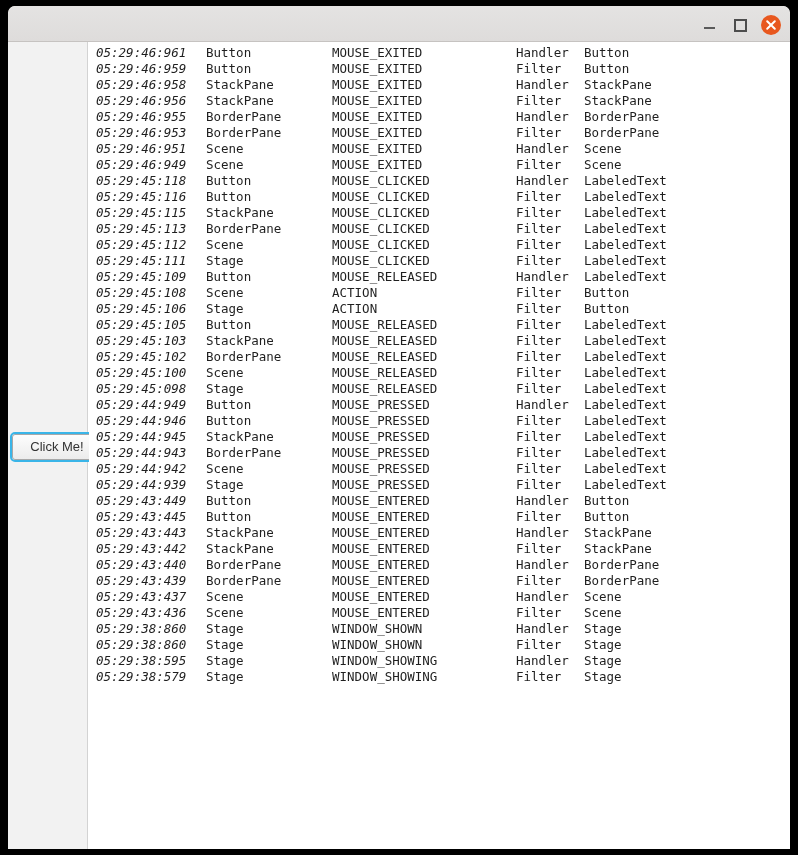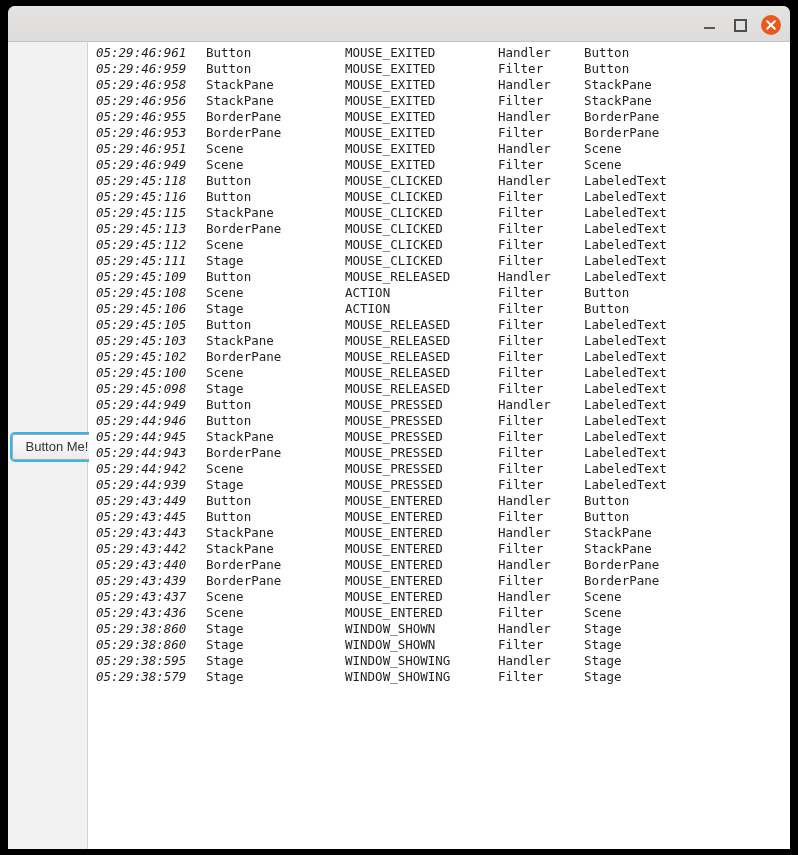--- a/index.html
+++ b/index.html
@@ -170,22 +170,22 @@
   }
 
   .cell {
     position: absolute;
     top: 0;
     white-space: pre;
   }
 
   .c-time   { left: 7px; font-style: italic; }
   .c-target { left: 117px; }
-  .c-event  { left: 256px; }
-  .c-type   { left: 409px; }
+  .c-event  { left: 243px; }
+  .c-type   { left: 427px; }
   .c-source { left: 495px; }
 </style>
 </head>
 <body>
 
 <div id="window">
 
   <div id="titlebar">
     <div id="title-text"></div>
 
@@ -201,21 +201,21 @@
       <span class="circle"></span>
       <svg width="12" height="12" viewBox="0 0 12 12">
         <path d="M2.2 2.2 L9.8 9.8 M9.8 2.2 L2.2 9.8" stroke="#ffffff" stroke-width="2" stroke-linecap="round"></path>
       </svg>
     </button>
   </div>
 
   <div id="content">
 
     <div id="sidebar">
-      <div id="click-button">Button Me!</div>
+      <div id="click-button">Click Me!</div>
     </div>
 
     <div id="log-pane">
       <div id="log-rows"><div class="log-row"><span class="cell c-time">05:29:46:961</span><span class="cell c-target">Button</span><span class="cell c-event">MOUSE_EXITED</span><span class="cell c-type">Handler</span><span class="cell c-source">Button</span></div><div class="log-row"><span class="cell c-time">05:29:46:959</span><span class="cell c-target">Button</span><span class="cell c-event">MOUSE_EXITED</span><span class="cell c-type">Filter</span><span class="cell c-source">Button</span></div><div class="log-row"><span class="cell c-time">05:29:46:958</span><span class="cell c-target">StackPane</span><span class="cell c-event">MOUSE_EXITED</span><span class="cell c-type">Handler</span><span class="cell c-source">StackPane</span></div><div class="log-row"><span class="cell c-time">05:29:46:956</span><span class="cell c-target">StackPane</span><span class="cell c-event">MOUSE_EXITED</span><span class="cell c-type">Filter</span><span class="cell c-source">StackPane</span></div><div class="log-row"><span class="cell c-time">05:29:46:955</span><span class="cell c-target">BorderPane</span><span class="cell c-event">MOUSE_EXITED</span><span class="cell c-type">Handler</span><span class="cell c-source">BorderPane</span></div><div class="log-row"><span class="cell c-time">05:29:46:953</span><span class="cell c-target">BorderPane</span><span class="cell c-event">MOUSE_EXITED</span><span class="cell c-type">Filter</span><span class="cell c-source">BorderPane</span></div><div class="log-row"><span class="cell c-time">05:29:46:951</span><span class="cell c-target">Scene</span><span class="cell c-event">MOUSE_EXITED</span><span class="cell c-type">Handler</span><span class="cell c-source">Scene</span></div><div class="log-row"><span class="cell c-time">05:29:46:949</span><span class="cell c-target">Scene</span><span class="cell c-event">MOUSE_EXITED</span><span class="cell c-type">Filter</span><span class="cell c-source">Scene</span></div><div class="log-row"><span class="cell c-time">05:29:45:118</span><span class="cell c-target">Button</span><span class="cell c-event">MOUSE_CLICKED</span><span class="cell c-type">Handler</span><span class="cell c-source">LabeledText</span></div><div class="log-row"><span class="cell c-time">05:29:45:116</span><span class="cell c-target">Button</span><span class="cell c-event">MOUSE_CLICKED</span><span class="cell c-type">Filter</span><span class="cell c-source">LabeledText</span></div><div class="log-row"><span class="cell c-time">05:29:45:115</span><span class="cell c-target">StackPane</span><span class="cell c-event">MOUSE_CLICKED</span><span class="cell c-type">Filter</span><span class="cell c-source">LabeledText</span></div><div class="log-row"><span class="cell c-time">05:29:45:113</span><span class="cell c-target">BorderPane</span><span class="cell c-event">MOUSE_CLICKED</span><span class="cell c-type">Filter</span><span class="cell c-source">LabeledText</span></div><div class="log-row"><span class="cell c-time">05:29:45:112</span><span class="cell c-target">Scene</span><span class="cell c-event">MOUSE_CLICKED</span><span class="cell c-type">Filter</span><span class="cell c-source">LabeledText</span></div><div class="log-row"><span class="cell c-time">05:29:45:111</span><span class="cell c-target">Stage</span><span class="cell c-event">MOUSE_CLICKED</span><span class="cell c-type">Filter</span><span class="cell c-source">LabeledText</span></div><div class="log-row"><span class="cell c-time">05:29:45:109</span><span class="cell c-target">Button</span><span class="cell c-event">MOUSE_RELEASED</span><span class="cell c-type">Handler</span><span class="cell c-source">LabeledText</span></div><div class="log-row"><span class="cell c-time">05:29:45:108</span><span class="cell c-target">Scene</span><span class="cell c-event">ACTION</span><span class="cell c-type">Filter</span><span class="cell c-source">Button</span></div><div class="log-row"><span class="cell c-time">05:29:45:106</span><span class="cell c-target">Stage</span><span class="cell c-event">ACTION</span><span class="cell c-type">Filter</span><span class="cell c-source">Button</span></div><div class="log-row"><span class="cell c-time">05:29:45:105</span><span class="cell c-target">Button</span><span class="cell c-event">MOUSE_RELEASED</span><span class="cell c-type">Filter</span><span class="cell c-source">LabeledText</span></div><div class="log-row"><span class="cell c-time">05:29:45:103</span><span class="cell c-target">StackPane</span><span class="cell c-event">MOUSE_RELEASED</span><span class="cell c-type">Filter</span><span class="cell c-source">LabeledText</span></div><div class="log-row"><span class="cell c-time">05:29:45:102</span><span class="cell c-target">BorderPane</span><span class="cell c-event">MOUSE_RELEASED</span><span class="cell c-type">Filter</span><span class="cell c-source">LabeledText</span></div><div class="log-row"><span class="cell c-time">05:29:45:100</span><span class="cell c-target">Scene</span><span class="cell c-event">MOUSE_RELEASED</span><span class="cell c-type">Filter</span><span class="cell c-source">LabeledText</span></div><div class="log-row"><span class="cell c-time">05:29:45:098</span><span class="cell c-target">Stage</span><span class="cell c-event">MOUSE_RELEASED</span><span class="cell c-type">Filter</span><span class="cell c-source">LabeledText</span></div><div class="log-row"><span class="cell c-time">05:29:44:949</span><span class="cell c-target">Button</span><span class="cell c-event">MOUSE_PRESSED</span><span class="cell c-type">Handler</span><span class="cell c-source">LabeledText</span></div><div class="log-row"><span class="cell c-time">05:29:44:946</span><span class="cell c-target">Button</span><span class="cell c-event">MOUSE_PRESSED</span><span class="cell c-type">Filter</span><span class="cell c-source">LabeledText</span></div><div class="log-row"><span class="cell c-time">05:29:44:945</span><span class="cell c-target">StackPane</span><span class="cell c-event">MOUSE_PRESSED</span><span class="cell c-type">Filter</span><span class="cell c-source">LabeledText</span></div><div class="log-row"><span class="cell c-time">05:29:44:943</span><span class="cell c-target">BorderPane</span><span class="cell c-event">MOUSE_PRESSED</span><span class="cell c-type">Filter</span><span class="cell c-source">LabeledText</span></div><div class="log-row"><span class="cell c-time">05:29:44:942</span><span class="cell c-target">Scene</span><span class="cell c-event">MOUSE_PRESSED</span><span class="cell c-type">Filter</span><span class="cell c-source">LabeledText</span></div><div class="log-row"><span class="cell c-time">05:29:44:939</span><span class="cell c-target">Stage</span><span class="cell c-event">MOUSE_PRESSED</span><span class="cell c-type">Filter</span><span class="cell c-source">LabeledText</span></div><div class="log-row"><span class="cell c-time">05:29:43:449</span><span class="cell c-target">Button</span><span class="cell c-event">MOUSE_ENTERED</span><span class="cell c-type">Handler</span><span class="cell c-source">Button</span></div><div class="log-row"><span class="cell c-time">05:29:43:445</span><span class="cell c-target">Button</span><span class="cell c-event">MOUSE_ENTERED</span><span class="cell c-type">Filter</span><span class="cell c-source">Button</span></div><div class="log-row"><span class="cell c-time">05:29:43:443</span><span class="cell c-target">StackPane</span><span class="cell c-event">MOUSE_ENTERED</span><span class="cell c-type">Handler</span><span class="cell c-source">StackPane</span></div><div class="log-row"><span class="cell c-time">05:29:43:442</span><span class="cell c-target">StackPane</span><span class="cell c-event">MOUSE_ENTERED</span><span class="cell c-type">Filter</span><span class="cell c-source">StackPane</span></div><div class="log-row"><span class="cell c-time">05:29:43:440</span><span class="cell c-target">BorderPane</span><span class="cell c-event">MOUSE_ENTERED</span><span class="cell c-type">Handler</span><span class="cell c-source">BorderPane</span></div><div class="log-row"><span class="cell c-time">05:29:43:439</span><span class="cell c-target">BorderPane</span><span class="cell c-event">MOUSE_ENTERED</span><span class="cell c-type">Filter</span><span class="cell c-source">BorderPane</span></div><div class="log-row"><span class="cell c-time">05:29:43:437</span><span class="cell c-target">Scene</span><span class="cell c-event">MOUSE_ENTERED</span><span class="cell c-type">Handler</span><span class="cell c-source">Scene</span></div><div class="log-row"><span class="cell c-time">05:29:43:436</span><span class="cell c-target">Scene</span><span class="cell c-event">MOUSE_ENTERED</span><span class="cell c-type">Filter</span><span class="cell c-source">Scene</span></div><div class="log-row"><span class="cell c-time">05:29:38:860</span><span class="cell c-target">Stage</span><span class="cell c-event">WINDOW_SHOWN</span><span class="cell c-type">Handler</span><span class="cell c-source">Stage</span></div><div class="log-row"><span class="cell c-time">05:29:38:860</span><span class="cell c-target">Stage</span><span class="cell c-event">WINDOW_SHOWN</span><span class="cell c-type">Filter</span><span class="cell c-source">Stage</span></div><div class="log-row"><span class="cell c-time">05:29:38:595</span><span class="cell c-target">Stage</span><span class="cell c-event">WINDOW_SHOWING</span><span class="cell c-type">Handler</span><span class="cell c-source">Stage</span></div><div class="log-row"><span class="cell c-time">05:29:38:579</span><span class="cell c-target">Stage</span><span class="cell c-event">WINDOW_SHOWING</span><span class="cell c-type">Filter</span><span class="cell c-source">Stage</span></div></div>
     </div>
 
   </div>
 </div>
 
 </body></html>

